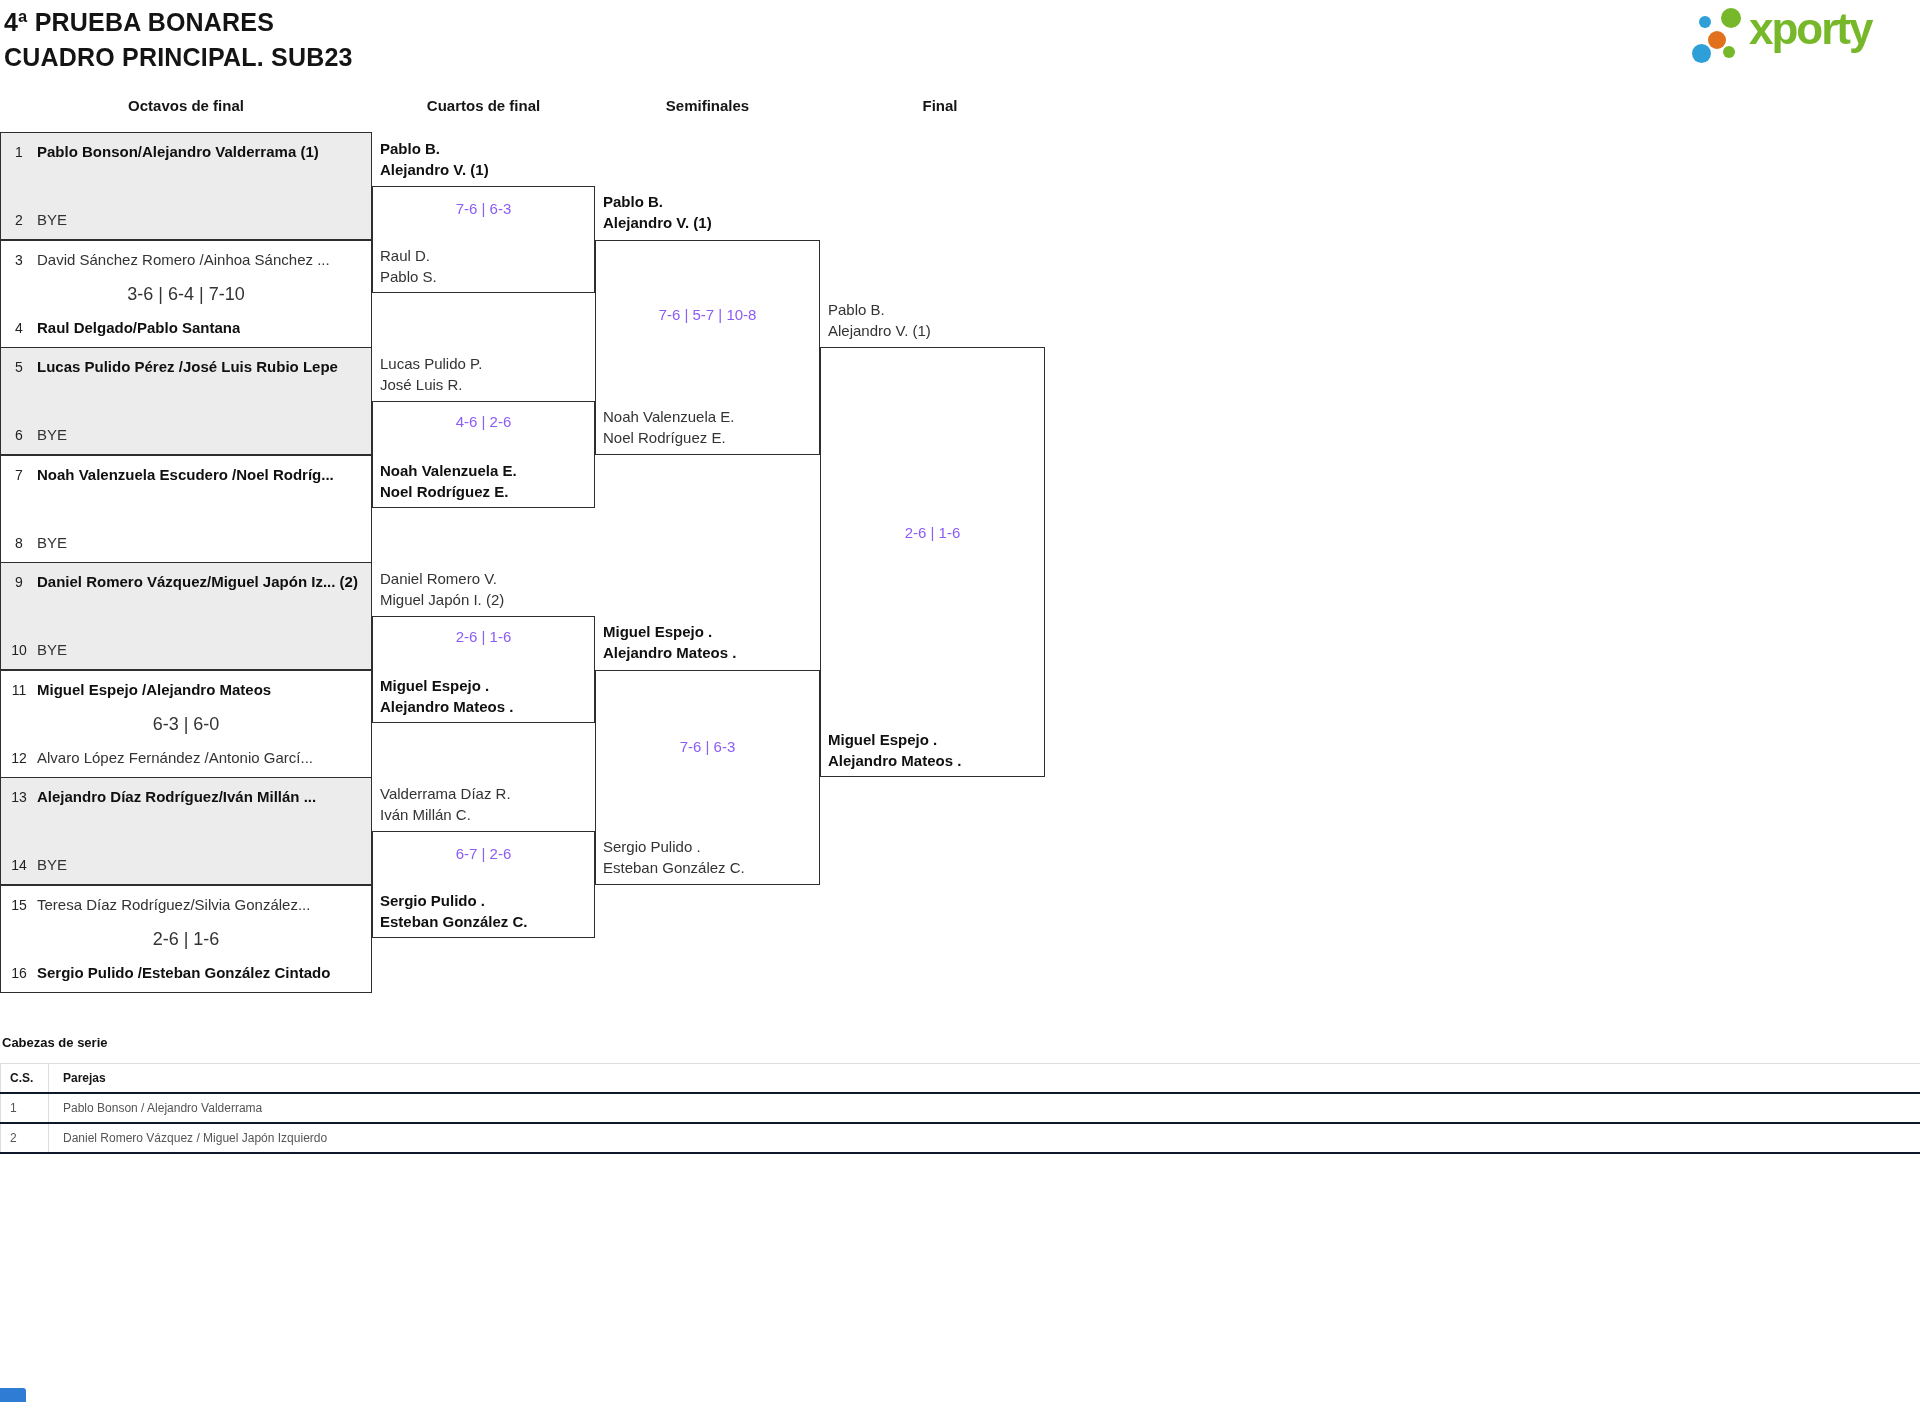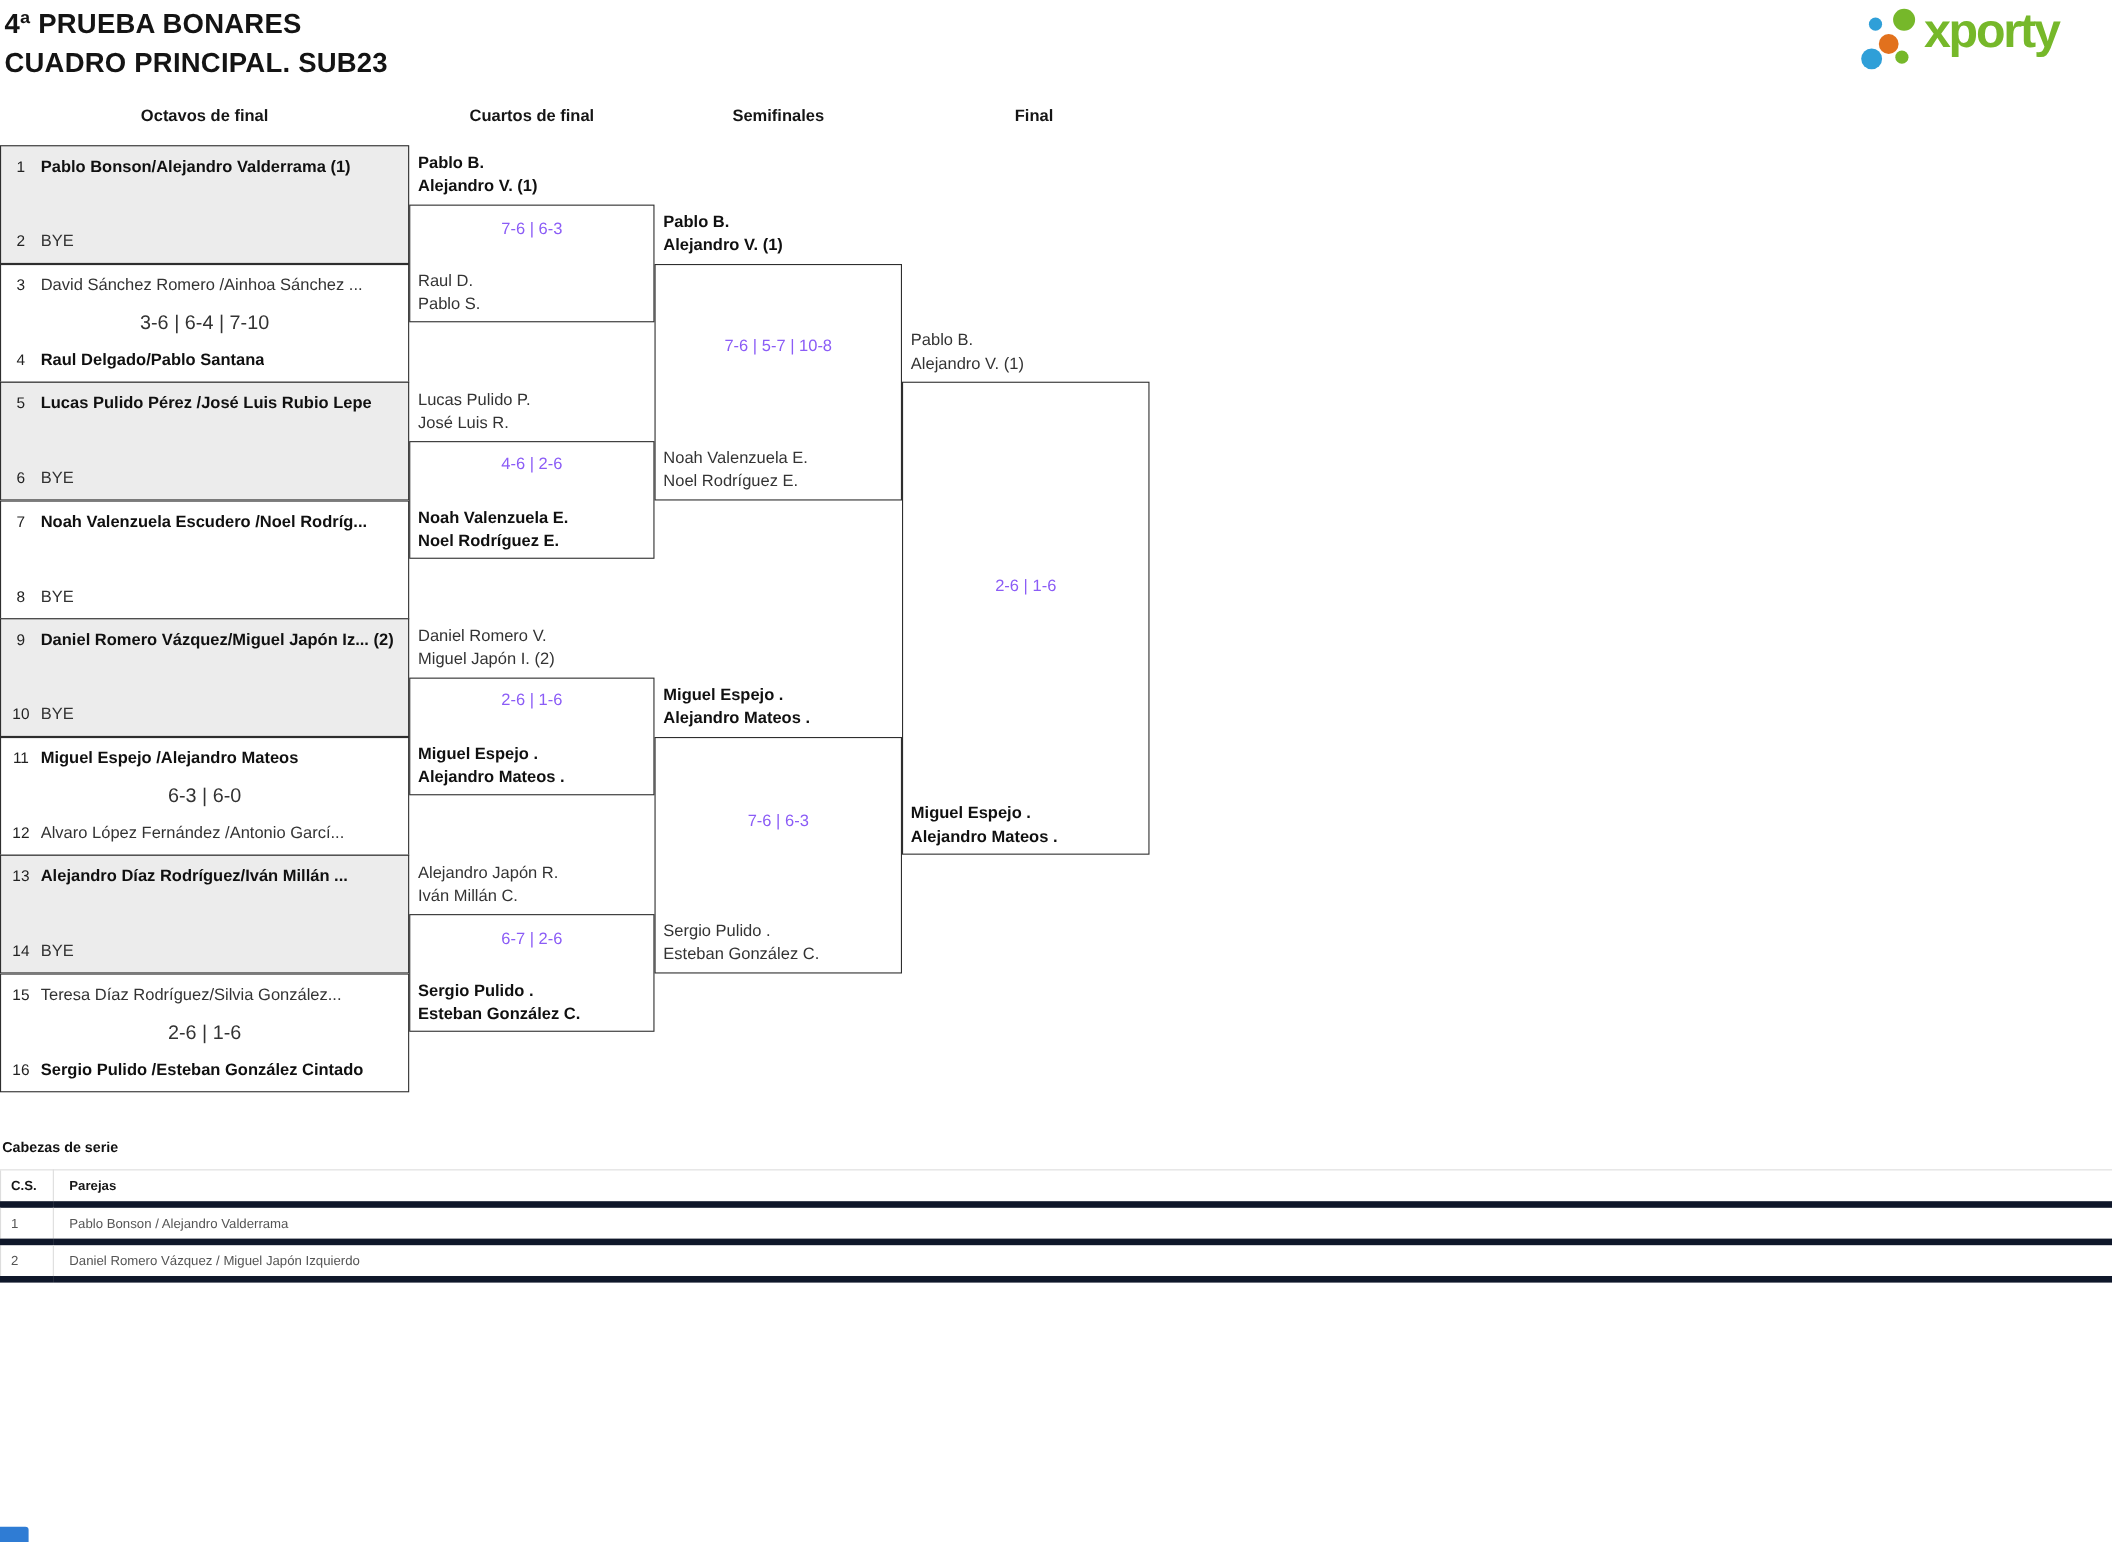--- a/index.html
+++ b/index.html
@@ -38,21 +38,21 @@
 
   
   .bbox{position:absolute;border:1px solid #2e2e2e;box-sizing:border-box;background:transparent;}
   .adv{position:absolute;font-size:15px;line-height:21px;white-space:nowrap;}
   .adv-score{position:absolute;text-align:center;font-size:15px;color:#8b5cf6;}
 
   
   .seeds-title{position:absolute;left:2px;top:1035px;font-size:13px;font-weight:700;color:#111;}
   .stable{position:absolute;left:0;top:1063px;width:1920px;border-collapse:collapse;
           table-layout:fixed;font-size:12px;border-left:1px solid #ddd;}
-  .stable th,.stable td{border-bottom:6px solid #0f172a;height:28px;text-align:left;
+  .stable th,.stable td{border-bottom:2px solid #0f172a;height:28px;text-align:left;
           vertical-align:middle;padding:0 0 0 9px;overflow:hidden;white-space:nowrap;}
   .stable th{font-weight:700;color:#161616;border-top:1px solid #ddd;}
   .stable td{color:#555;}
   .stable .c1{width:38px;border-right:1px solid #ddd;}
   .stable .c2{padding-left:14px;}
 
   .widget{position:absolute;left:0;top:1388px;width:26px;height:14px;background:#2f7cd4;
           border-radius:0 3px 0 0;}
 </style>
 </head>
@@ -198,21 +198,21 @@
   </div>
   <div class="adv reg" style="left:380px;top:568px">
     <div>Daniel Romero V.</div>
     <div>Miguel Japón I. (2)</div>
   </div>
   <div class="adv bold" style="left:380px;top:675px">
     <div>Miguel Espejo .</div>
     <div>Alejandro Mateos .</div>
   </div>
   <div class="adv reg" style="left:380px;top:783px">
-    <div>Alejandro Japón R.</div>
+    <div>Valderrama Díaz R.</div>
     <div>Iván Millán C.</div>
   </div>
   <div class="adv bold" style="left:380px;top:890px">
     <div>Sergio Pulido .</div>
     <div>Esteban González C.</div>
   </div>
 
   <div class="adv-score" style="left:372px;top:200px;width:223px">7-6 | 6-3</div>
   <div class="adv-score" style="left:372px;top:413px;width:223px">4-6 | 2-6</div>
   <div class="adv-score" style="left:372px;top:628px;width:223px">2-6 | 1-6</div>

